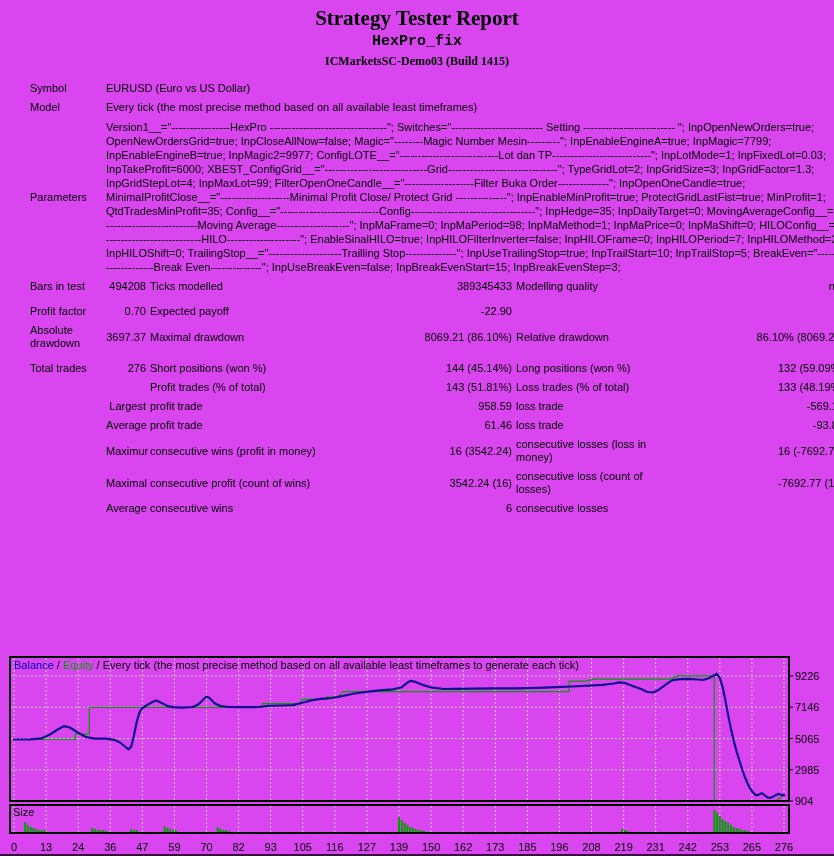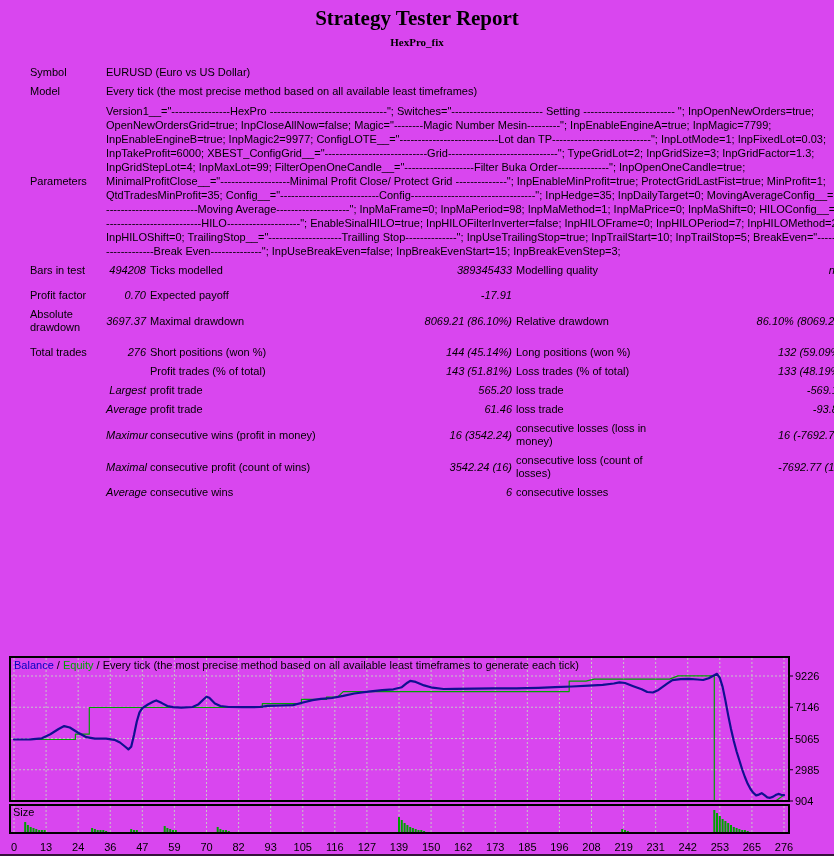--- a/index.html
+++ b/index.html
@@ -1,36 +1,37 @@
 <!DOCTYPE html>
 <html><head>
 <meta charset="utf-8">
 <style>
   html,body { margin:0; padding:0; background:#ffffff; }
   body { font-family:"Liberation Sans", sans-serif; font-size:11px; color:#000; }
   .page { position:relative; width:834px; height:856px; overflow:hidden; background:#d946ef; }
   .hdr { text-align:center; font-family:"Liberation Serif", serif; font-weight:bold; }
   .hdr .t1 { font-size:21px; padding-top:5px; line-height:26px; }
-  .hdr .t2 { font-size:11px; line-height:22px; }
+  .hdr .t2 { font-size:15px; line-height:22px;font-family:Liberation Mono, monospace; }
   .hdr .t3 { font-size:12px; line-height:16px; }
   table.report { border-collapse:collapse; table-layout:fixed; width:818px; margin:10px 0 0 28px; }
   table.report td { padding:3px 2px; vertical-align:middle; line-height:13px; overflow:hidden; }
-  table.report td.v { text-align:right;font-style:italic; }
+  table.report td.v { text-align:right; }
   table.report td.params { line-height:14px; word-wrap:break-word; }
   table.report tr.gap td { height:6px; padding:0; line-height:6px; }
   .chartwrap { position:absolute; left:0; top:655px; width:834px; height:201px; }
   svg text { font-family:"Liberation Sans", sans-serif; }
 </style>
 </head>
 <body>
 
 <div class="page">
   <div class="hdr">
     <div class="t1">Strategy Tester Report</div>
     <div class="t2">HexPro_fix</div>
+    <div class="t3">ICMarketsSC-Demo03 (Build 1415)</div>
   </div>
 
   <table class="report">
     <colgroup>
       <col style="width:76px">
         <col style="width:44px">
         <col style="width:248px">
       <col style="width:118px">
         <col style="width:168px">
         <col style="width:164px">
@@ -56,21 +57,21 @@
           <td>Modelling quality</td>
           <td class="v">n/a</td>
         </tr>
         <tr class="gap">
           <td colspan="6"></td>
         </tr>
         <tr>
           <td>Profit factor</td>
           <td class="v">0.70</td>
           <td>Expected payoff</td>
-          <td class="v">-17.91</td>
+          <td class="v">-22.90</td>
           <td></td>
           <td class="v"></td>
         </tr>
         <tr>
           <td>Absolute drawdown</td>
           <td class="v">3697.37</td>
           <td>Maximal drawdown</td>
           <td class="v">8069.21 (86.10%)</td>
           <td>Relative drawdown</td>
           <td class="v">86.10% (8069.21)</td>
@@ -91,21 +92,21 @@
           <td class="v"></td>
           <td>Profit trades (% of total)</td>
           <td class="v">143 (51.81%)</td>
           <td>Loss trades (% of total)</td>
           <td class="v">133 (48.19%)</td>
         </tr>
         <tr>
           <td></td>
           <td class="v">Largest</td>
           <td>profit trade</td>
-          <td class="v">565.20</td>
+          <td class="v">958.59</td>
           <td>loss trade</td>
           <td class="v">-569.15</td>
         </tr>
         <tr>
           <td></td>
           <td class="v">Average</td>
           <td>profit trade</td>
           <td class="v">61.46</td>
           <td>loss trade</td>
           <td class="v">-93.88</td>

